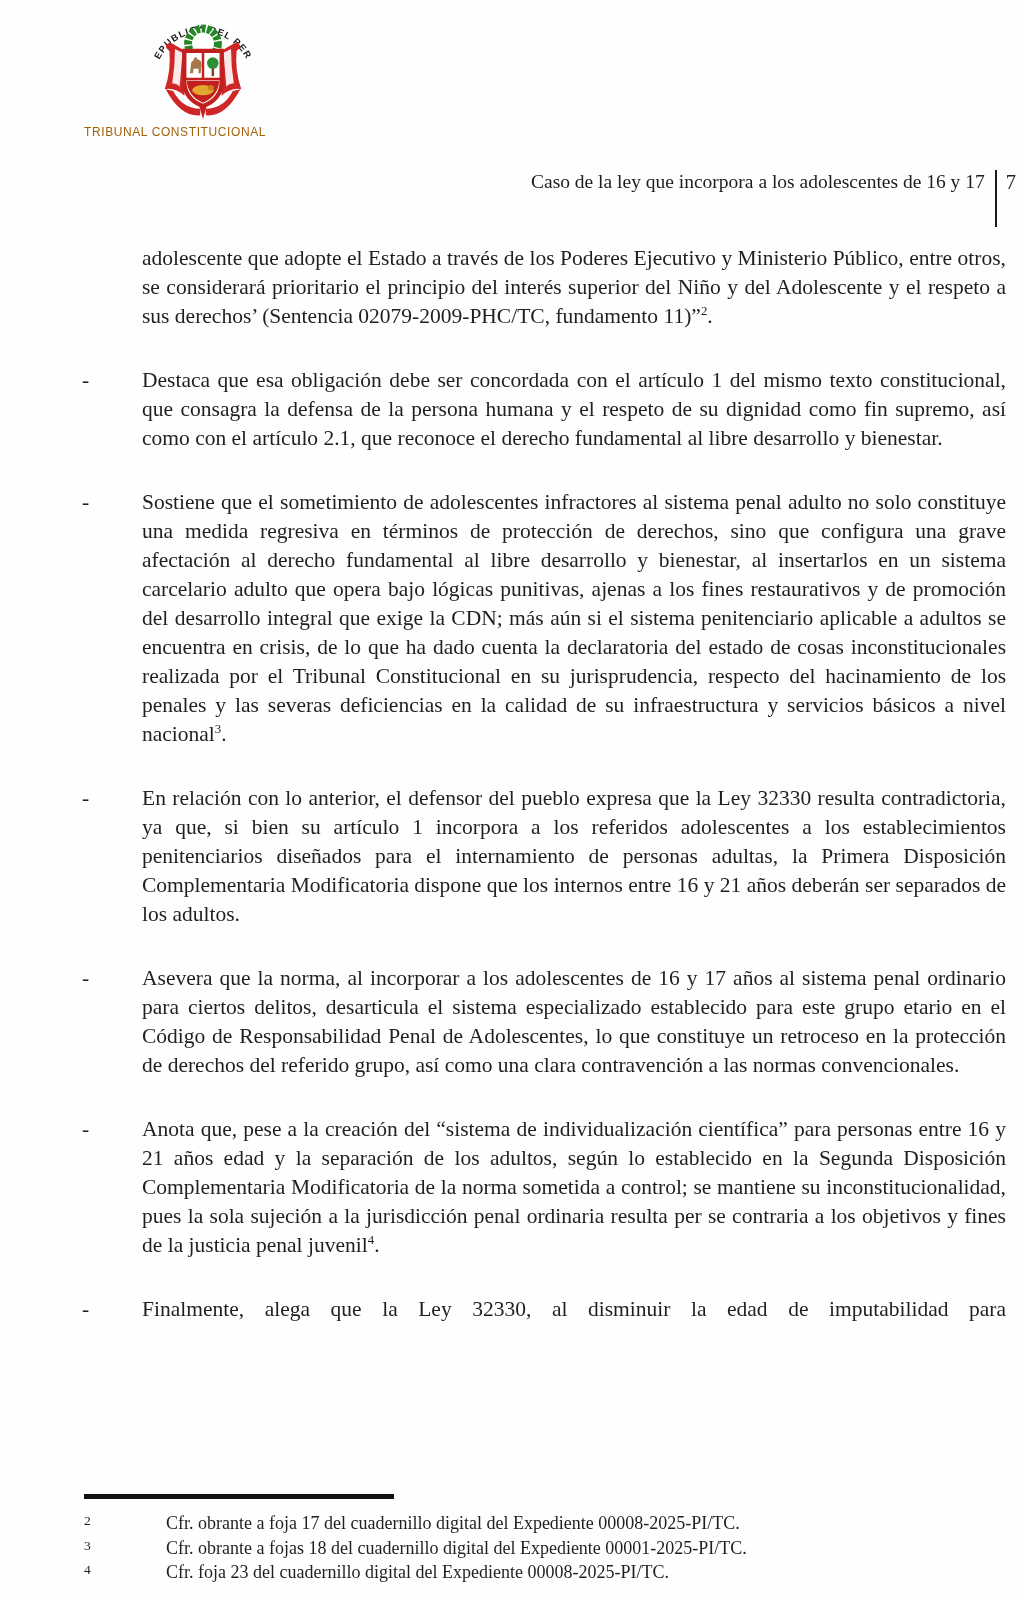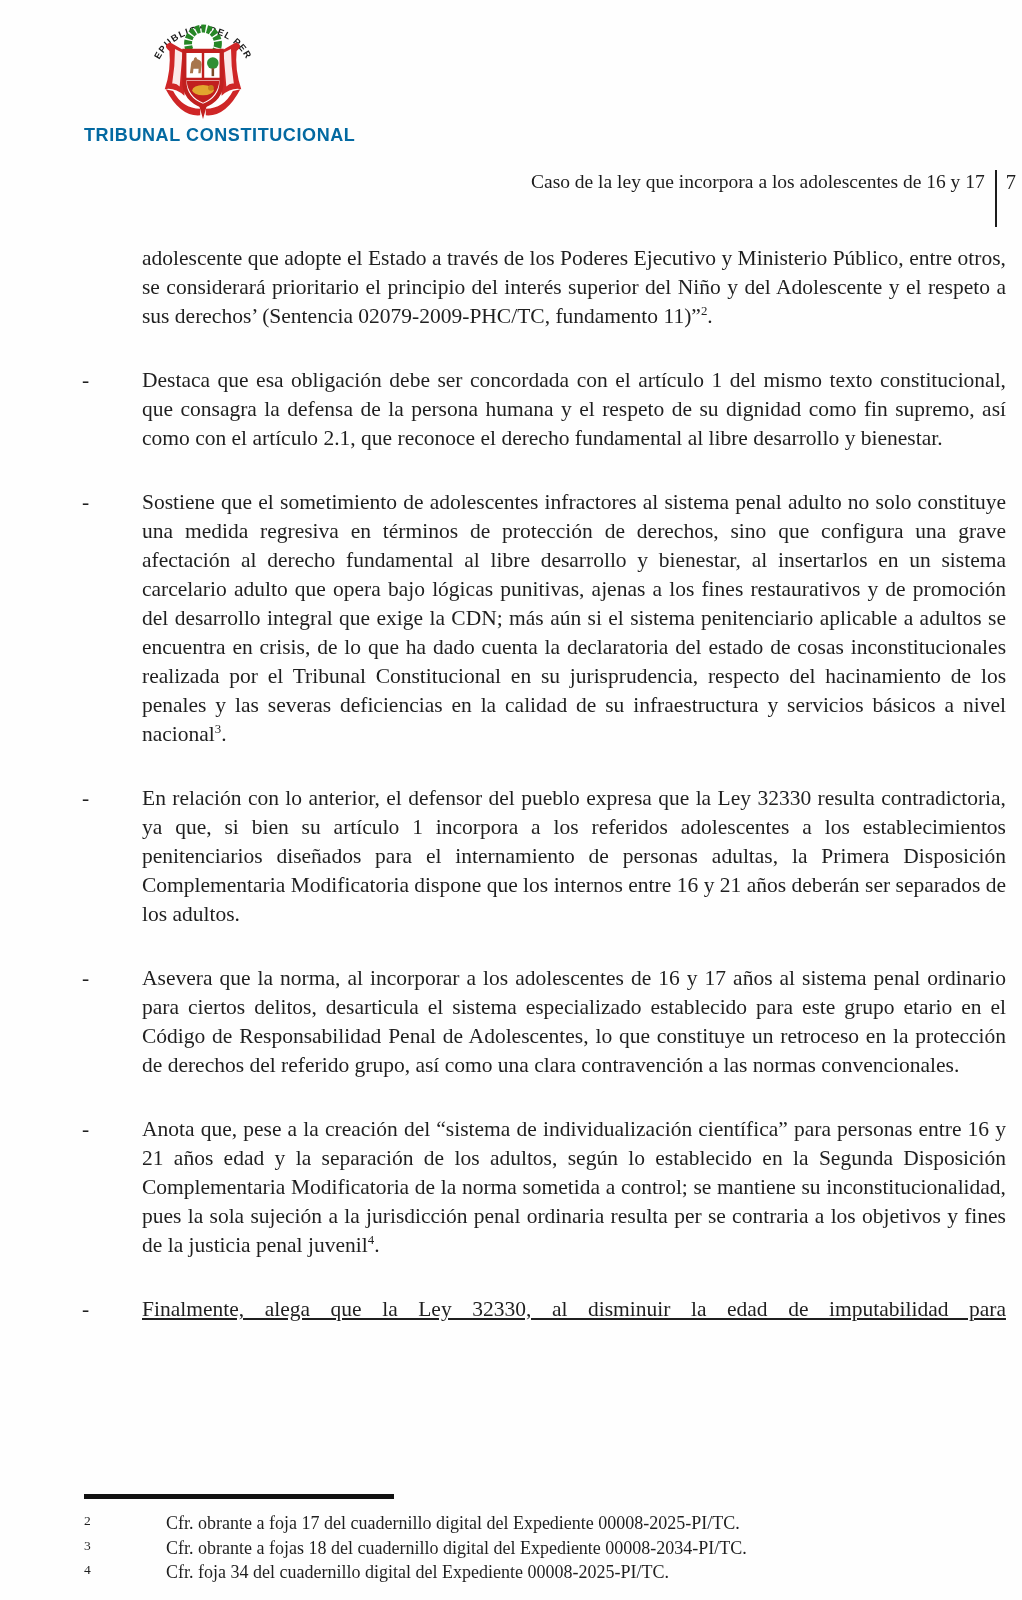--- a/index.html
+++ b/index.html
@@ -9,21 +9,21 @@
     background:#fefefe;
     font-family:"Liberation Serif","DejaVu Serif",serif;
     color:#1f1f1f;
     overflow:hidden;
   }
   
   .logo-block{position:absolute;left:147px;top:4px;width:112px;height:120px;}
   .institution{
     position:absolute;left:84px;top:125px;
     font-family:"Liberation Sans","DejaVu Sans",sans-serif;
-    font-weight:700;font-size:18px;letter-spacing:.6px;color:#0369a1;
+    font-weight:400;font-size:12px;letter-spacing:.6px;color:#a16207;
     white-space:nowrap;
   }
   
   .header{
     position:absolute;top:169px;right:6px;
     display:flex;align-items:flex-start;
   }
   .case-title{
     text-align:right;font-size:19.5px;line-height:26px;color:#1d1d1d;
   }
@@ -34,21 +34,21 @@
   .page-number{font-size:20.5px;margin-left:9px;line-height:26px;}
   
   .body-text{
     position:absolute;left:82px;top:244px;width:924px;
     font-size:21.5px;line-height:29px;
   }
   .para{display:flex;margin-bottom:35px;justify-content:flex-end;}
   .para:last-child{margin-bottom:0;}
   .marker{flex:0 0 60px;}
   .ptext{flex:1 1 auto;text-align:justify;}
-  .ptext.justify-last{text-align-last:justify;text-decoration:underline;}
+  .ptext.justify-last{text-align-last:justify;}
   .sup{font-size:.6em;vertical-align:super;line-height:0;}
   .ital{}
   
   .watermark{
     position:absolute;left:722px;top:1140px;z-index:5;
     font-family:"Liberation Sans","DejaVu Sans",sans-serif;
     font-weight:700;font-size:27px;letter-spacing:1px;white-space:nowrap;
     color:rgba(255,255,255,.48);
     -webkit-text-stroke:1.1px rgba(187,187,187,.72);
   }
@@ -156,21 +156,21 @@
 
 
   <div class="fn-sep"></div>
   <div class="footnotes">
       <div class="fn-row">
         <div class="fn-num">2</div>
         <div class="fn-text">Cfr. obrante a foja 17 del cuadernillo digital del Expediente 00008-2025-PI/TC.</div>
       </div>
       <div class="fn-row">
         <div class="fn-num">3</div>
-        <div class="fn-text">Cfr. obrante a fojas 18 del cuadernillo digital del Expediente 00008-2034-PI/TC.</div>
+        <div class="fn-text">Cfr. obrante a fojas 18 del cuadernillo digital del Expediente 00001-2025-PI/TC.</div>
       </div>
       <div class="fn-row">
         <div class="fn-num">4</div>
-        <div class="fn-text">Cfr. foja 34 del cuadernillo digital del Expediente 00008-2025-PI/TC.</div>
+        <div class="fn-text">Cfr. foja 23 del cuadernillo digital del Expediente 00008-2025-PI/TC.</div>
       </div>
     </div>
 
 </div>
 
 </body></html>

